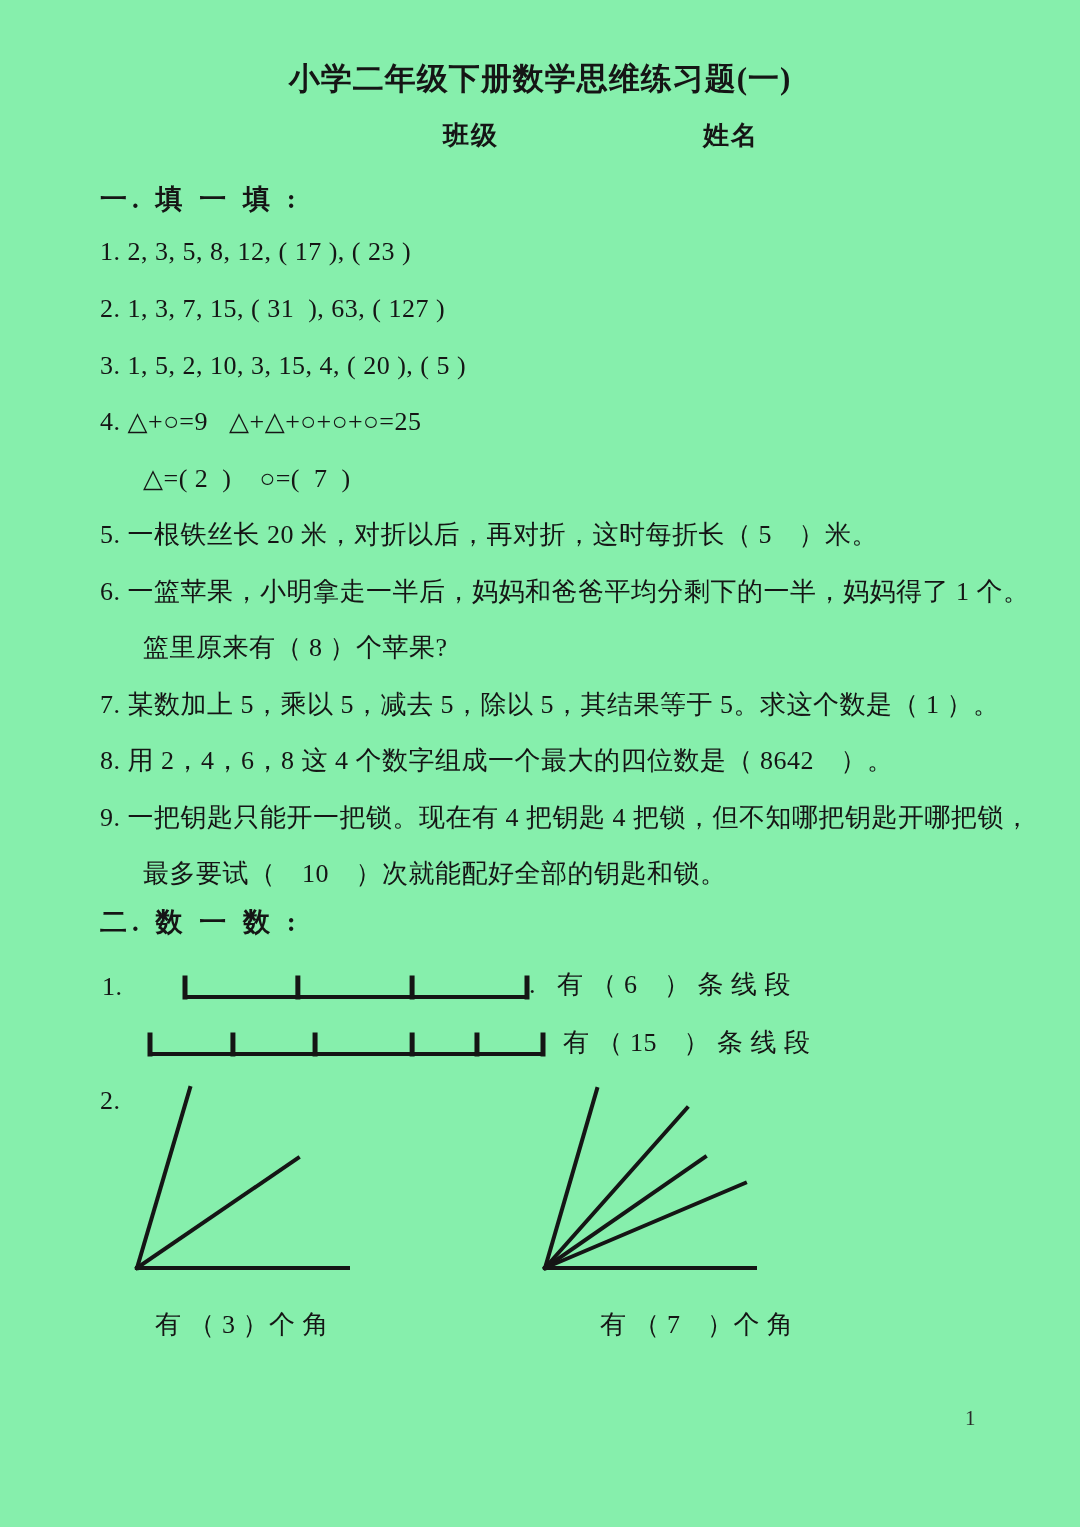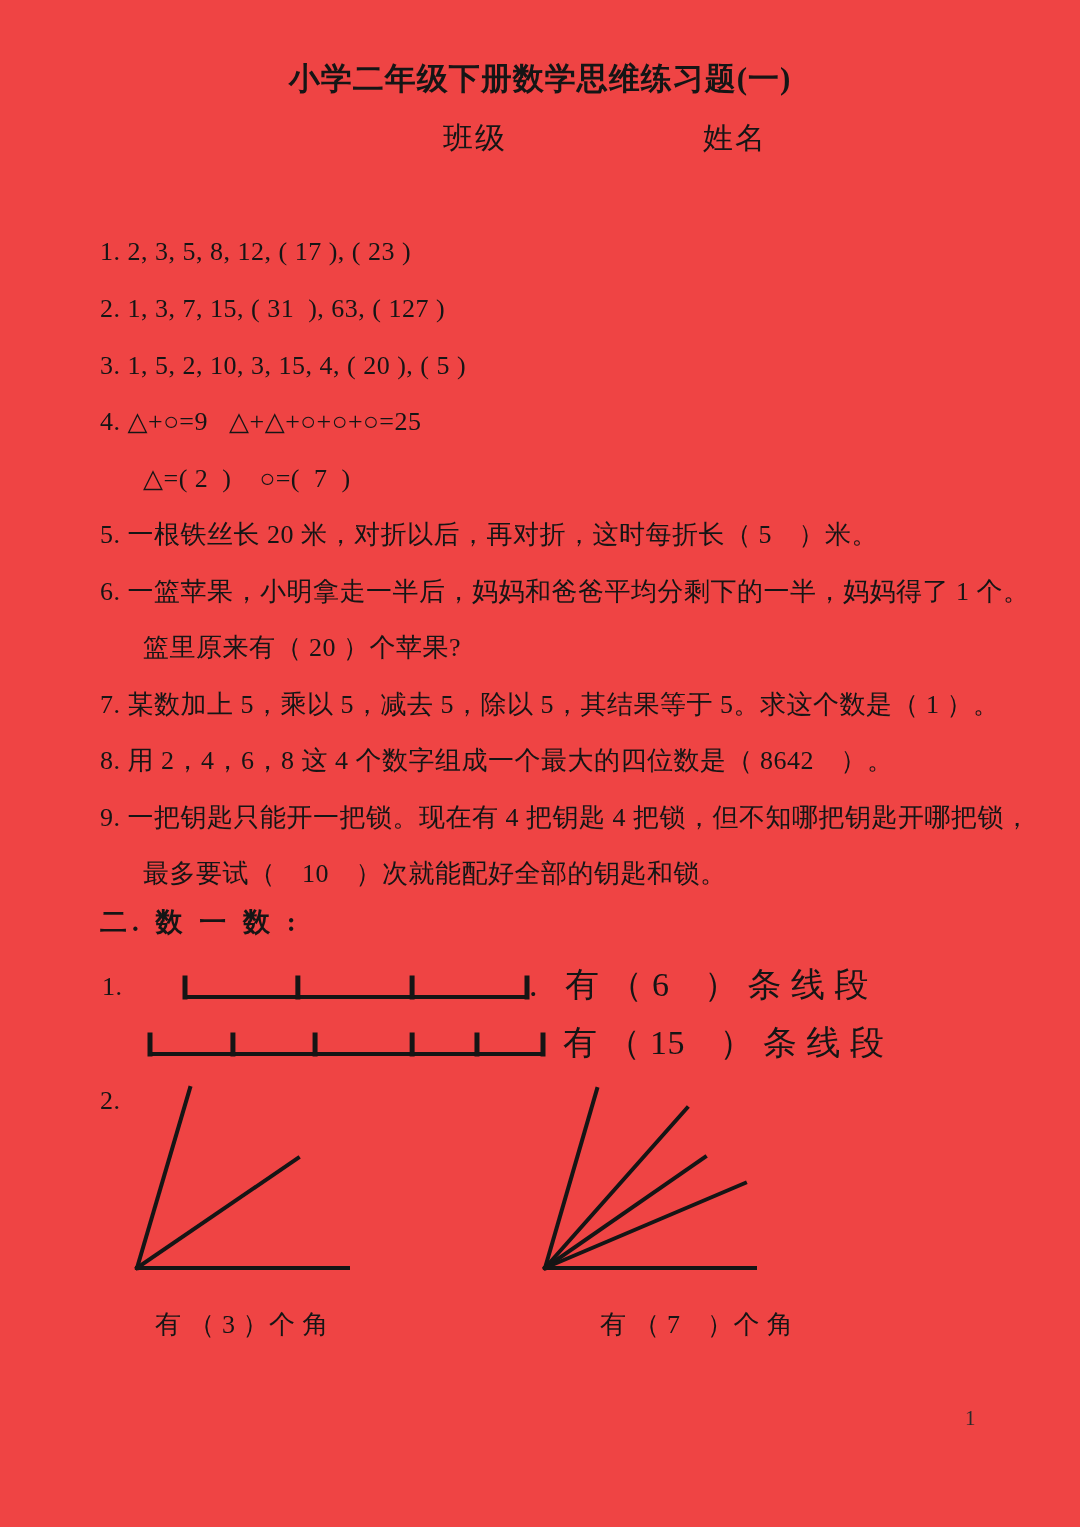--- a/index.html
+++ b/index.html
@@ -1,76 +1,77 @@
 <!DOCTYPE html>
 <html><head>
 <meta charset="utf-8">
 <style>
   html,body { margin:0; padding:0; background:#ffffff; }
   .page {
     position:relative;
     width:1080px; height:1527px;
-    background:#ef4444;
+    background:#86efac;
     color:#151515;
     font-family:"Liberation Serif","DejaVu Serif",serif;
     overflow:hidden;
   }
   .title {
     position:absolute; top:58px; left:0; width:1080px;
     text-align:center;
     font-size:31px; font-weight:bold; letter-spacing:1px;
   }
   .sub-label {
     position:absolute; top:118px;
-    font-size:30px; font-weight:normal; letter-spacing:2px;
+    font-size:26px; font-weight:bold; letter-spacing:2px;
   }
   .class-label { left:443px; }
   .name-label  { left:703px; }
   .heading {
     position:absolute; left:100px;
     font-size:27px; font-weight:bold; letter-spacing:5px;
     white-space:pre;
   }
   .line {
     position:absolute;
     font-size:26px; line-height:30px; letter-spacing:0.5px;
     white-space:pre;
   }
   .ind0 { left:100px;text-align:right; }
   .ind1 { left:135px;margin-left:8px; }
   .diagrams {
     position:absolute; top:0; left:0;
     pointer-events:none;
   }
-  .seg-answer { font-size:34px; }
+  .seg-answer { font-size:26px; }
   .angle-answer { font-size:26px; }
   .page-number {
     position:absolute; left:965px; top:1406px;
     font-size:21px; color:#2a2a2a;
   }
 </style>
 </head>
 <body>
 
 <div class="page">
 
   <div class="title">小学二年级下册数学思维练习题(一)</div>
 
   <span class="sub-label class-label">班级</span>
   <span class="sub-label name-label">姓名</span>
 
+  <div class="heading" style="top:181px">一. 填 一 填 :</div>
 
   <div class="line ind0" style="top:237px">1. 2, 3, 5, 8, 12, ( 17 ), ( 23 )</div>
   <div class="line ind0" style="top:294px">2. 1, 3, 7, 15, ( 31  ), 63, ( 127 )</div>
   <div class="line ind0" style="top:351px">3. 1, 5, 2, 10, 3, 15, 4, ( 20 ), ( 5 )</div>
   <div class="line ind0" style="top:407px">4. △+○=9   △+△+○+○+○=25</div>
   <div class="line ind1" style="top:464px">△=( 2  )    ○=(  7  )</div>
   <div class="line ind0" style="top:520px">5. 一根铁丝长 20 米，对折以后，再对折，这时每折长（ 5　）米。</div>
   <div class="line ind0" style="top:577px">6. 一篮苹果，小明拿走一半后，妈妈和爸爸平均分剩下的一半，妈妈得了 1 个。</div>
-  <div class="line ind1" style="top:633px">篮里原来有（ 20 ）个苹果?</div>
+  <div class="line ind1" style="top:633px">篮里原来有（ 8 ）个苹果?</div>
   <div class="line ind0" style="top:690px">7. 某数加上 5，乘以 5，减去 5，除以 5，其结果等于 5。求这个数是（ 1 ）。</div>
   <div class="line ind0" style="top:746px">8. 用 2，4，6，8 这 4 个数字组成一个最大的四位数是（ 8642　）。</div>
   <div class="line ind0" style="top:803px">9. 一把钥匙只能开一把锁。现在有 4 把钥匙 4 把锁，但不知哪把钥匙开哪把锁，</div>
   <div class="line ind1" style="top:859px">最多要试（　10　）次就能配好全部的钥匙和锁。</div>
 
   <div class="heading" style="top:904px">二. 数 一 数 :</div>
 
   <div class="line" style="top:972px;left:102px">1.</div>
   <div class="line seg-answer" style="top:970px;left:529px">.   有 （ 6　） 条 线 段</div>
   <div class="line seg-answer" style="top:1028px;left:563px">有 （ 15　） 条 线 段</div>

